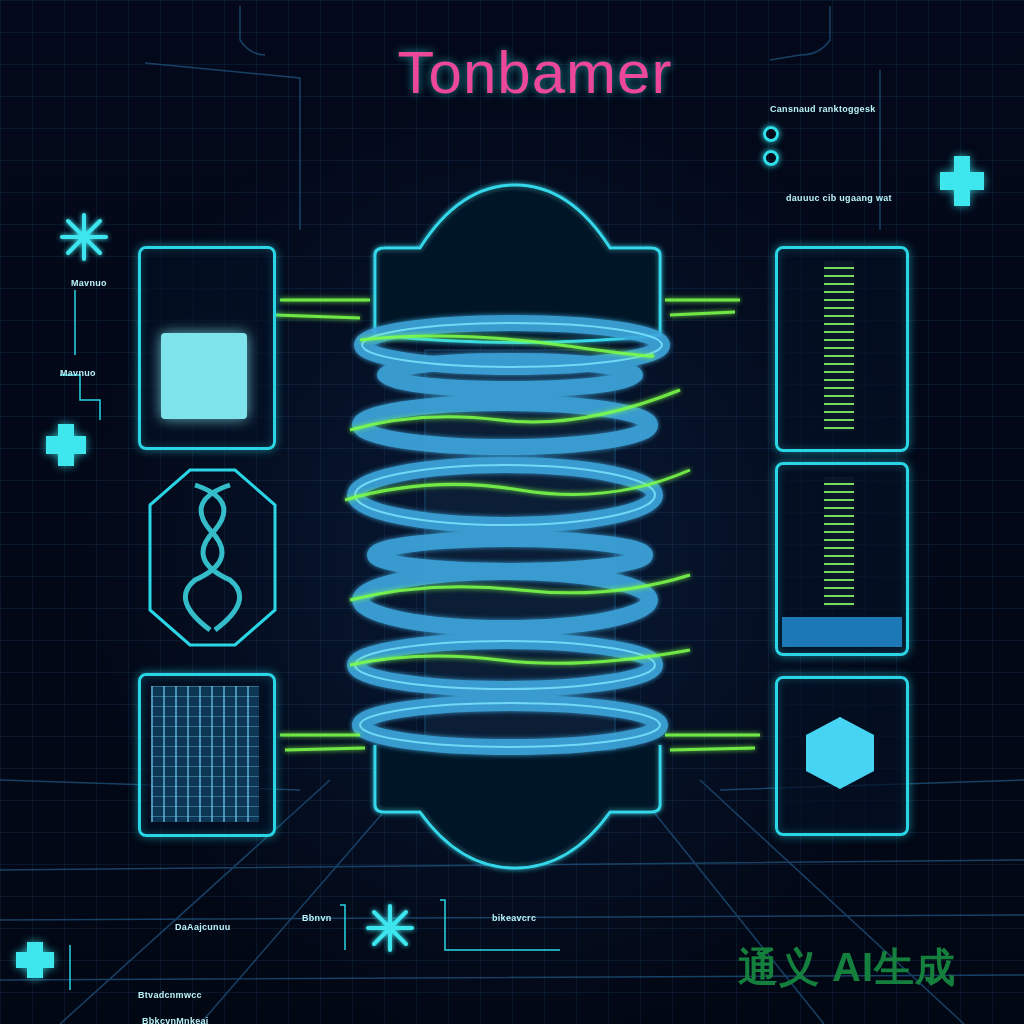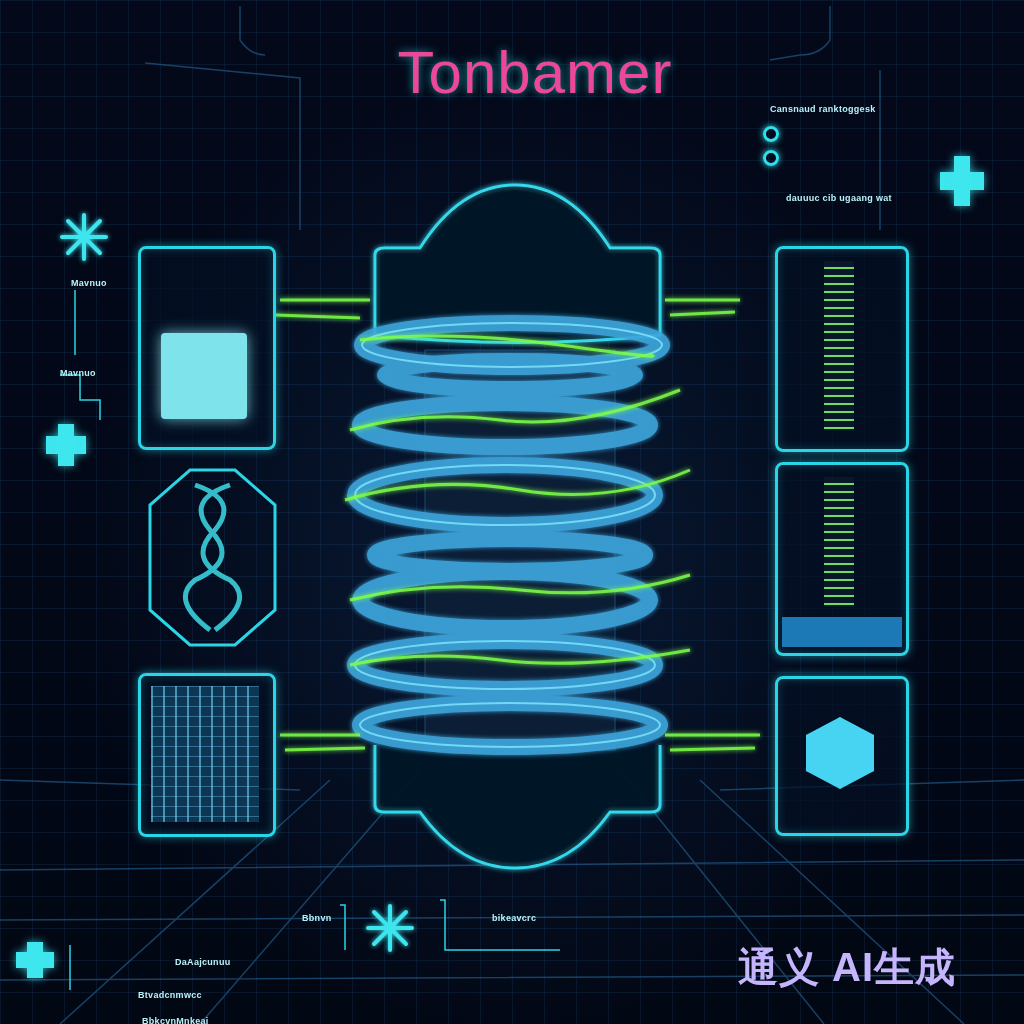--- a/index.html
+++ b/index.html
@@ -15,21 +15,21 @@
     background-size:32px 32px;}
   svg.layer{position:absolute;left:0;top:0;}
   .title{position:absolute;left:370px;top:38px;width:330px;text-align:center;
     font-size:60px;letter-spacing:1px;color:#ec4899;font-weight:400;
     text-shadow:0 0 8px rgba(47,230,230,0.6);}
   .tiny{position:absolute;font-size:9px;color:#b9f3f8;letter-spacing:0.3px;white-space:nowrap;font-weight:bold;}
   .ring{position:absolute;width:10px;height:10px;border:3px solid #2fe0ea;border-radius:50%;
     box-shadow:0 0 6px #2fe0ea;}
   .plus{position:absolute;}
   .plus .h,.plus .v{position:absolute;background:#3ee6ee;box-shadow:0 0 8px rgba(62,230,238,0.7);}
-  .watermark{position:absolute;left:738px;top:940px;font-size:40px;color:#c4b5fd;font-weight:bold;letter-spacing:1px;}
+  .watermark{position:absolute;left:738px;top:940px;font-size:40px;color:#15803d;font-weight:bold;letter-spacing:1px;}
   .panel{position:absolute;border:3px solid #2ad6e6;border-radius:8px;box-shadow:0 0 10px rgba(42,214,230,0.55), inset 0 0 10px rgba(42,214,230,0.25);background:rgba(4,16,36,0.7);}
   .doc{position:absolute;background:#7fe3ec;border-radius:4px;box-shadow:0 0 14px rgba(127,227,236,0.8);}
   .col{position:absolute;background:repeating-linear-gradient(#0a1a2a 0 6px,#8cff6a 6px 8px);opacity:0.85;}
   .matrix{position:absolute;background:
      repeating-linear-gradient(90deg, rgba(120,220,255,0.55) 0 2px, transparent 2px 12px),
      repeating-linear-gradient(rgba(120,220,255,0.35) 0 1px, transparent 1px 10px),
      #0d3554;}
   .hex{position:absolute;width:68px;height:72px;background:#47d4f2;
     clip-path:polygon(50% 0,100% 25%,100% 75%,50% 100%,0 75%,0 25%);
     box-shadow:0 0 14px #47d4f2;}
@@ -160,17 +160,17 @@
 <div class="panel" style="left:775px;top:462px;width:128px;height:188px;">
   <div class="col" style="left:46px;top:12px;width:30px;height:130px;"></div>
   <div style="position:absolute;left:4px;right:4px;bottom:6px;height:30px;background:#1d78b6;"></div>
 </div>
 <div class="panel" style="left:775px;top:676px;width:128px;height:154px;">
   <div class="hex" style="left:28px;top:38px;"></div>
 </div>
 
 <div class="tiny" style="left:302px;top:913px;">Bbnvn</div>
 <div class="tiny" style="left:492px;top:913px;">bikeavcrc</div>
-<div class="tiny" style="left:150px;top:957px;padding-left:25px;">DaAajcunuu</div>
+<div class="tiny" style="left:150px;top:922px;padding-left:25px;">DaAajcunuu</div>
 <div class="tiny" style="left:142px;top:1016px;">BbkcvnMnkeaj</div>
 <div class="tiny" style="left:138px;top:990px;text-align:center;">Btvadcnmwcc</div>
 
 <div class="watermark">通义 AI生成</div>
 
 </body></html>

